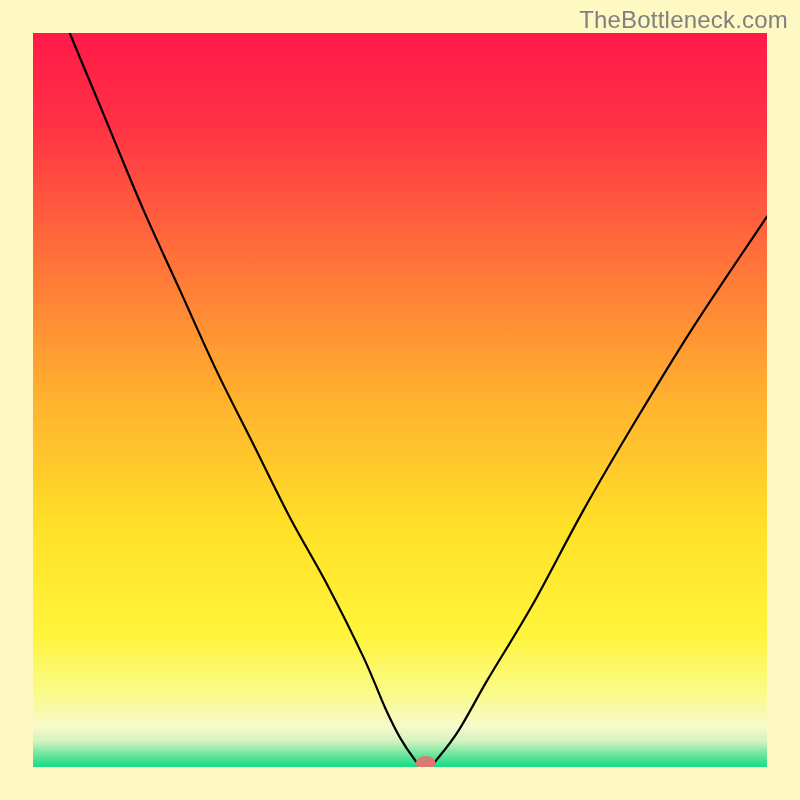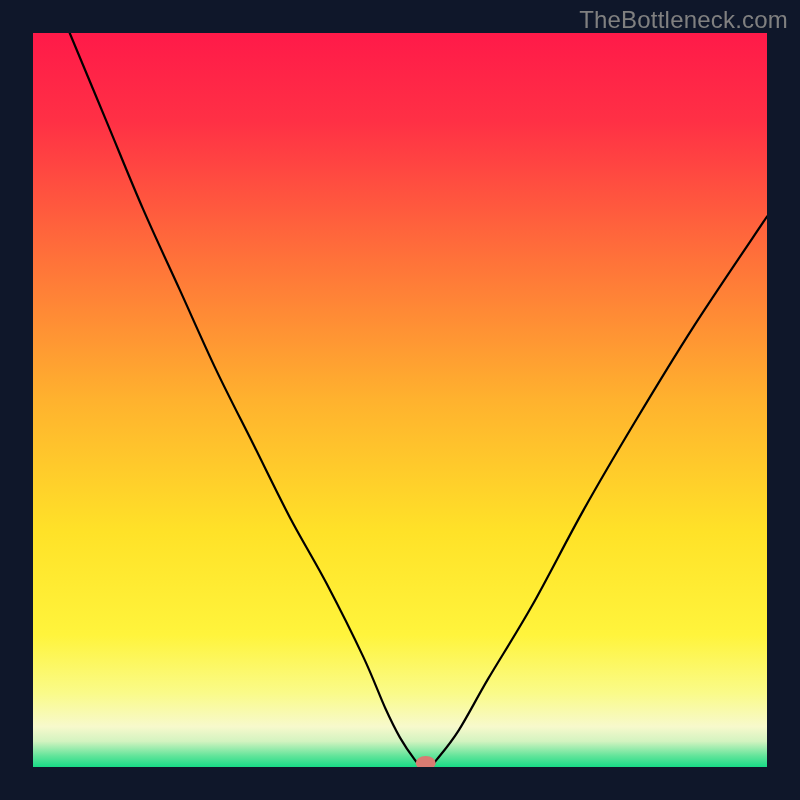--- a/index.html
+++ b/index.html
@@ -10,21 +10,21 @@
     overflow: hidden;
     background: #000;
     font-family: Arial, Helvetica, sans-serif;
   }
   .frame {
     position: absolute;
     left: 0;
     top: 0;
     width: 800px;
     height: 800px;
-    background: #0f172a;
+    background: #fef9c3;
   }
   .watermark {
     position: absolute;
     top: 6px;
     right: 12px;
     color: #808080;
     font-size: 24px;
     font-family: Arial, sans-serif;
     letter-spacing: 0.2px;
     user-select: none;

